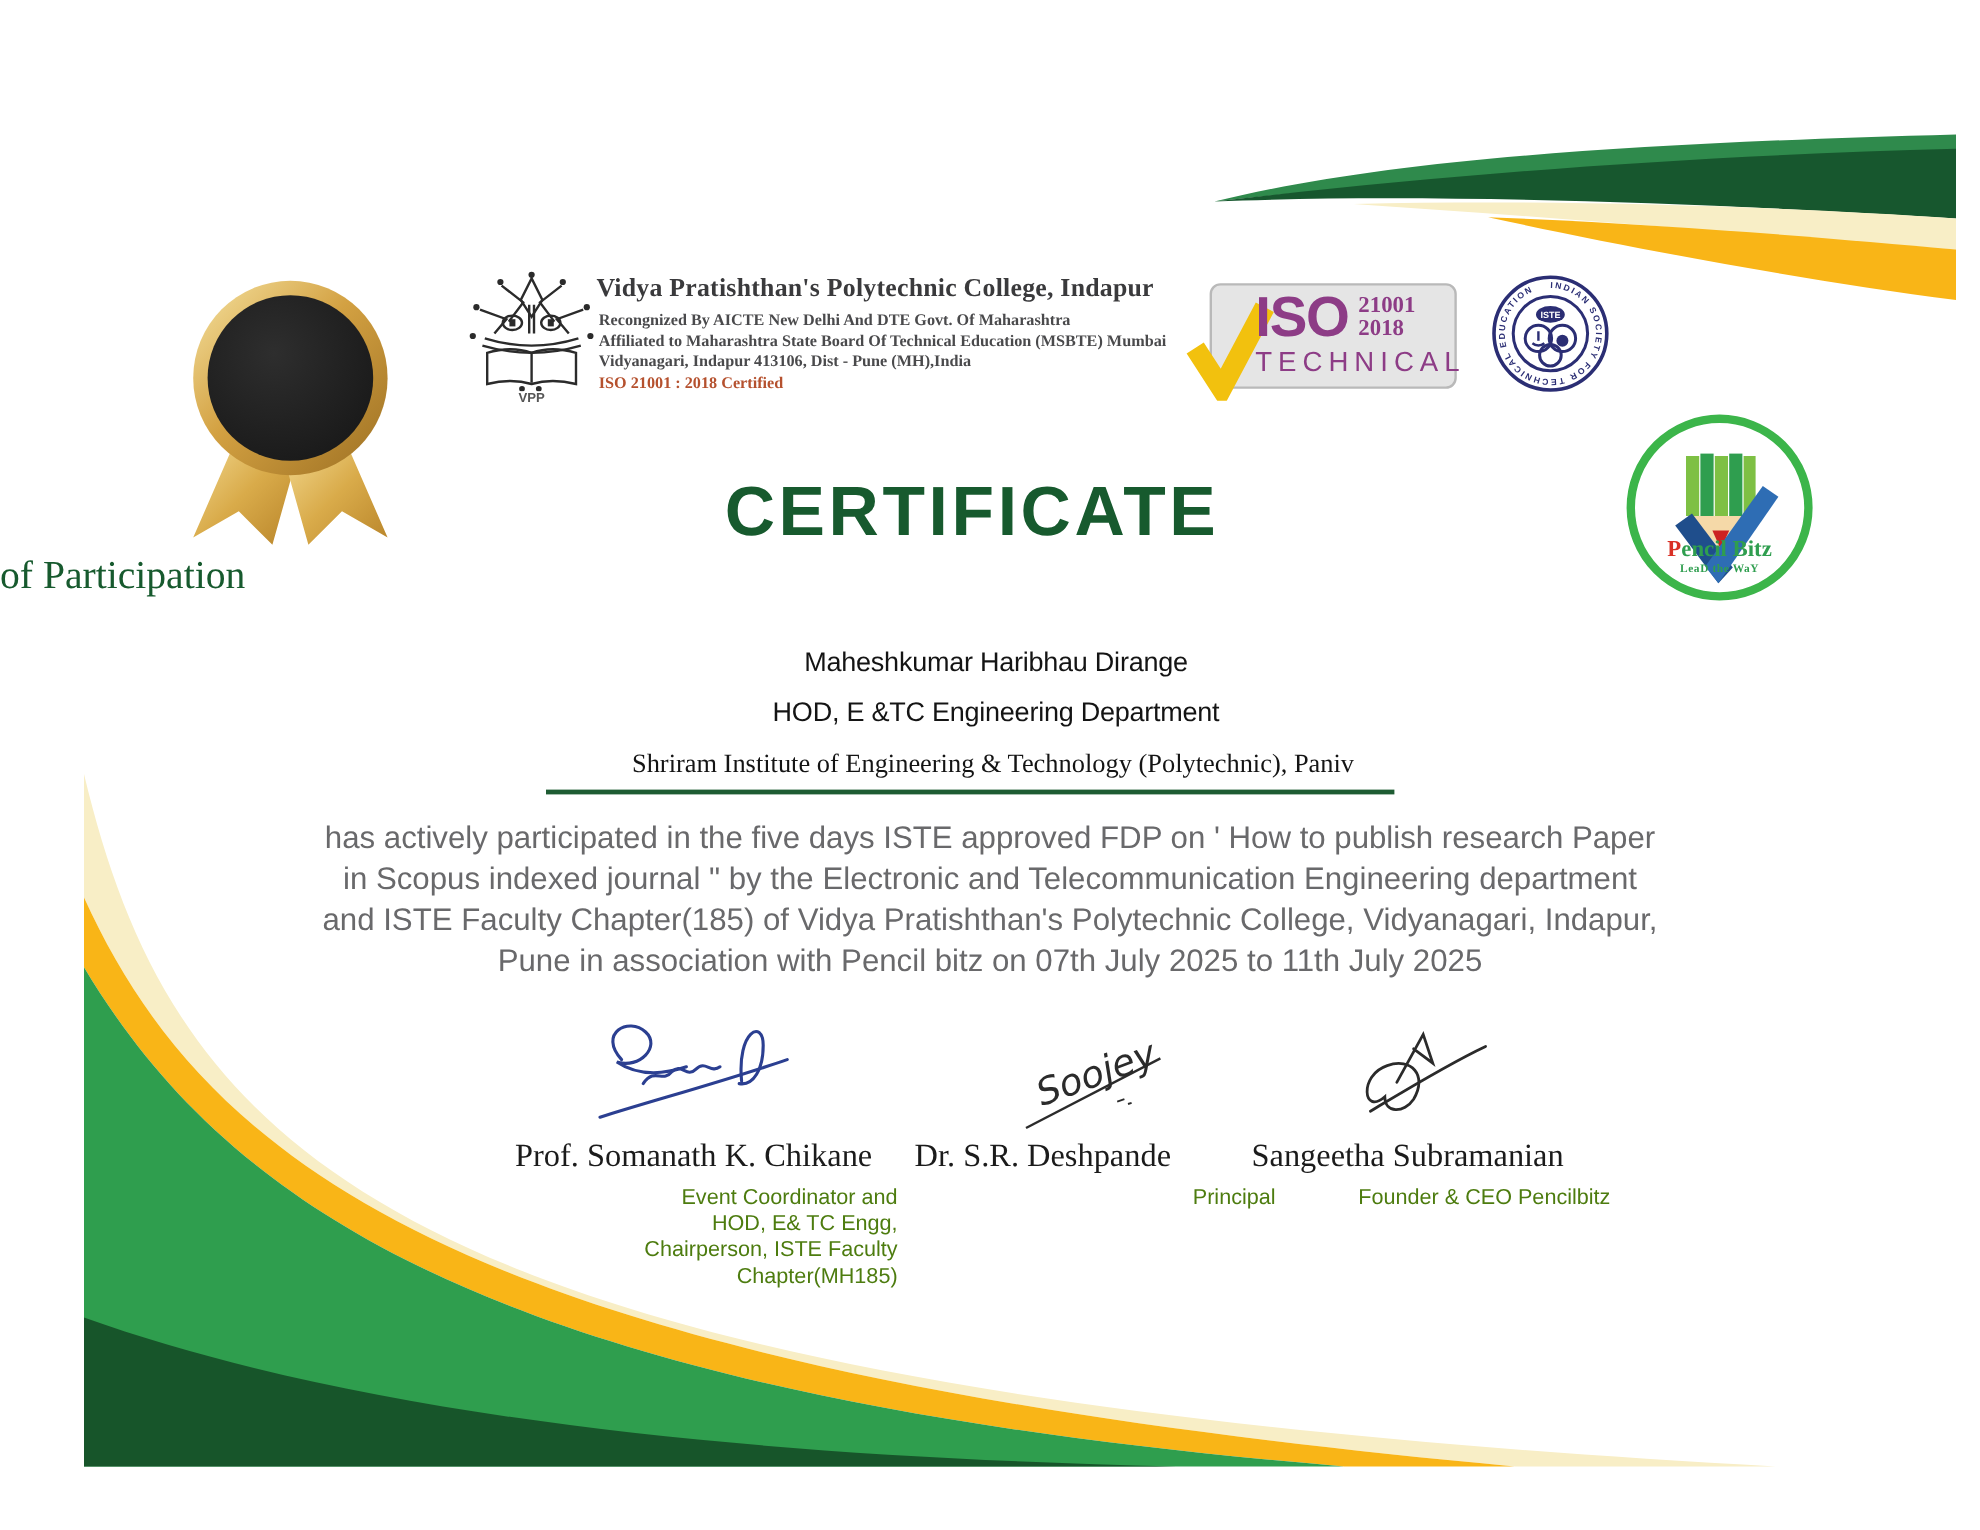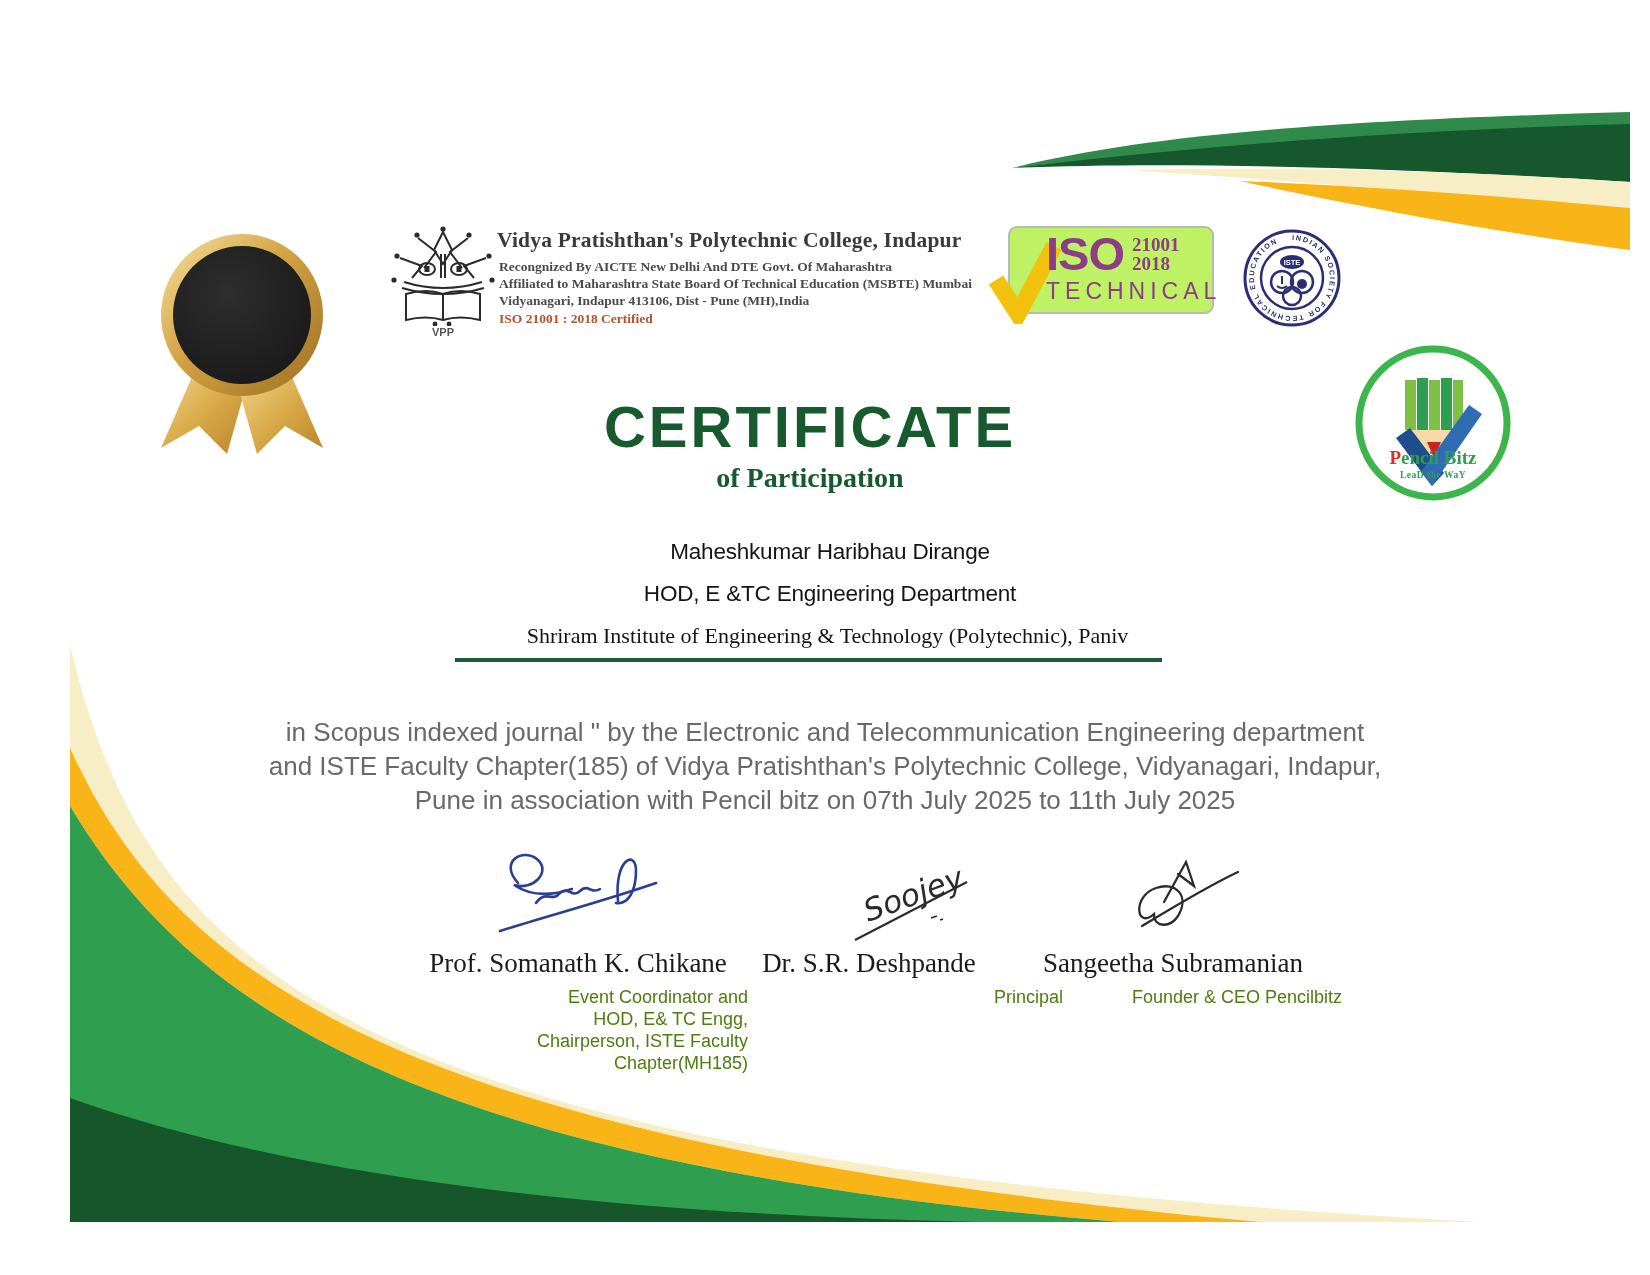--- a/index.html
+++ b/index.html
@@ -13,36 +13,36 @@
   
   .college-name{left:497px;top:228px;font-family:"Liberation Serif",serif;font-weight:bold;
                 font-size:21.5px;color:#3a3a3c;letter-spacing:.2px;}
   .college-line{left:499px;font-family:"Liberation Serif",serif;font-weight:bold;
                 font-size:13.5px;color:#4a4a4c;}
   .college-iso{left:499px;top:311px;font-family:"Liberation Serif",serif;font-weight:bold;
                font-size:13.5px;color:#b5512e;text-align:right;}
   .vpp-label{left:388px;top:326px;width:110px;text-align:center;font-size:11px;font-weight:bold;color:#555;}
 
   
-  .iso-badge{left:1008px;top:226px;width:202px;height:84px;background:#bef264;border:2px solid #b9b9b9;
+  .iso-badge{left:1008px;top:236px;width:202px;height:84px;background:#e5e5e5;border:2px solid #b9b9b9;
              border-radius:9px;}
   .iso-row{position:absolute;left:36px;top:2px;display:flex;align-items:flex-start;}
   .iso-word{font-size:47px;font-weight:bold;color:#8d3c86;font-family:"Liberation Sans",sans-serif;
             line-height:48px;letter-spacing:-1px;}
   .iso-std{margin-left:8px;margin-top:5px;font-size:19px;line-height:19px;font-weight:bold;color:#8d3c86;
            font-family:"Liberation Serif",serif;text-align:left;}
   .iso-cert{position:absolute;left:36px;top:50px;font-size:23px;letter-spacing:5px;color:#8d3c86;
             font-family:"Liberation Sans",sans-serif;}
   .iso-check{position:absolute;left:-22px;top:12px;}
 
   
   .cert-title{left:0;top:393px;width:1620px;text-align:center;font-family:Liberation Sans, sans-serif;
               font-weight:bold;font-size:58px;letter-spacing:3px;color:#175a2e;}
-  .cert-sub{left:0;top:462px;width:1620px;text-align:center;font-family:"Liberation Serif",serif;
-            font-weight:bold;font-size:28px;color:#175a2e;}
+  .cert-sub{left:0;top:462px;width:1620px;text-align:left;font-family:"Liberation Serif",serif;
+            font-weight:normal;font-size:33px;color:#175a2e;}
 
   
   .recip-name{left:0;top:539px;width:1660px;text-align:center;font-size:22.5px;color:#141414;letter-spacing:-.2px;}
   .recip-dept{left:0;top:581px;width:1660px;text-align:center;font-size:22.5px;color:#141414;letter-spacing:-.2px;}
   .recip-inst{left:0;top:623px;width:1655px;text-align:center;font-family:"Liberation Serif",serif;
               font-size:22px;color:#141414;}
   .recip-underline{left:455px;top:658px;width:707px;height:3.5px;background:#1e5c33;}
 
   
   .body-line{left:0;width:1650px;text-align:center;font-size:26px;color:#69696b;white-space:nowrap;}
@@ -189,20 +189,21 @@
   <div class="abs z pb-tag">LeaD the WaY</div>
 
   <div class="abs z cert-title">CERTIFICATE</div>
   <div class="abs z cert-sub">of Participation</div>
 
   <div class="abs z recip-name">Maheshkumar Haribhau Dirange</div>
   <div class="abs z recip-dept">HOD, E &amp;TC Engineering Department</div>
   <div class="abs z recip-inst">Shriram Institute of Engineering &amp; Technology (Polytechnic), Paniv</div>
   <div class="abs z recip-underline"></div>
 
+  <div class="abs z body-line" style="top:683px;">has actively participated in the five days ISTE approved FDP on ' How to publish research Paper</div>
   <div class="abs z body-line" style="top:717px;">in Scopus indexed journal " by the Electronic and Telecommunication Engineering department</div>
   <div class="abs z body-line" style="top:751px;">and ISTE Faculty Chapter(185) of Vidya Pratishthan's Polytechnic College, Vidyanagari, Indapur,</div>
   <div class="abs z body-line" style="top:785px;">Pune in association with Pencil bitz on 07th July 2025 to 11th July 2025</div>
 
   <div class="abs z" style="left:488px;top:843px;">
     <svg width="185" height="100" viewBox="0 0 185 100" fill="none" stroke="#2b3f91" stroke-width="2.6" stroke-linecap="round">
       <path d="M30,40 C10,18 36,4 50,17 C63,29 45,48 26,42 C44,54 66,52 84,46"></path>
       <path d="M48,60 C58,46 64,60 72,50 C80,42 84,56 92,48 C100,40 104,52 112,46"></path>
       <path d="M130,58 C126,16 148,6 148,28 C148,48 140,62 128,60"></path>
       <path d="M12,88 C56,74 116,58 168,40"></path>

